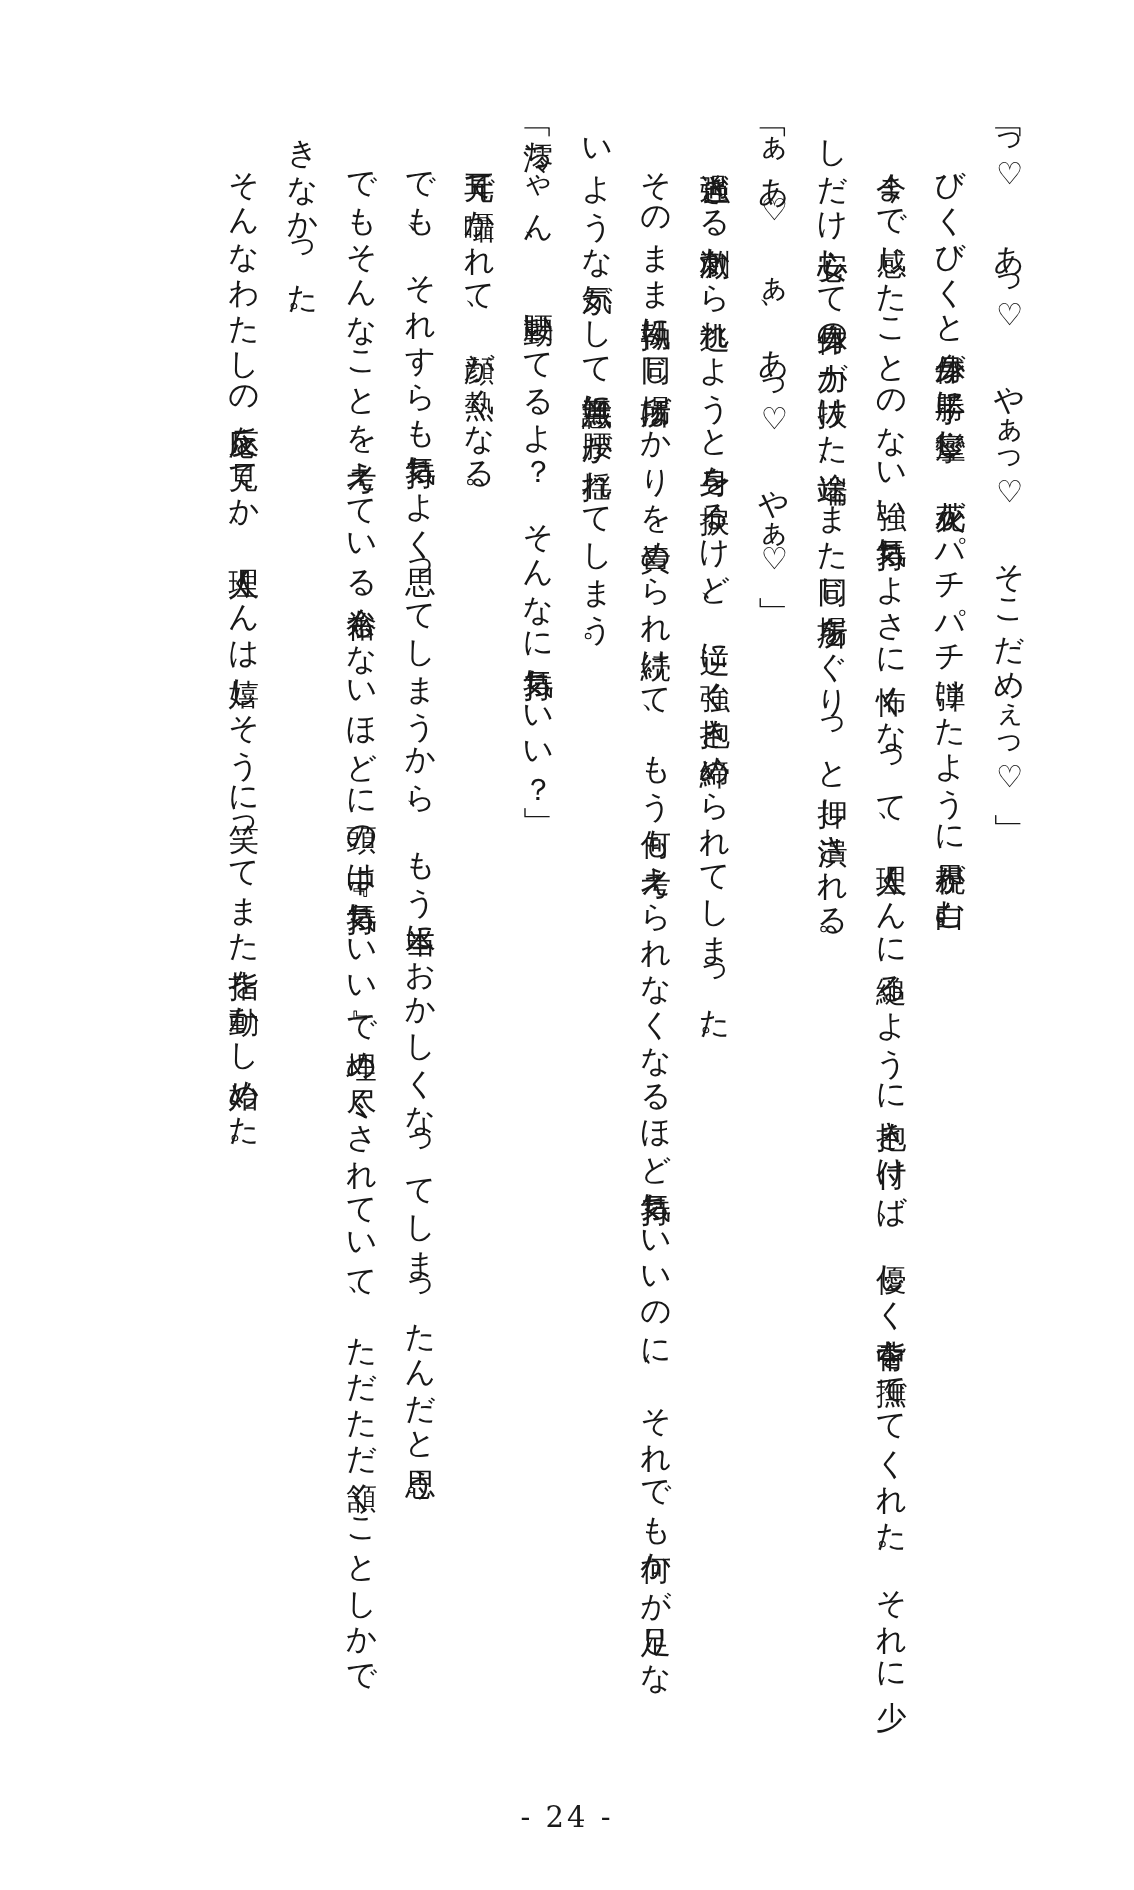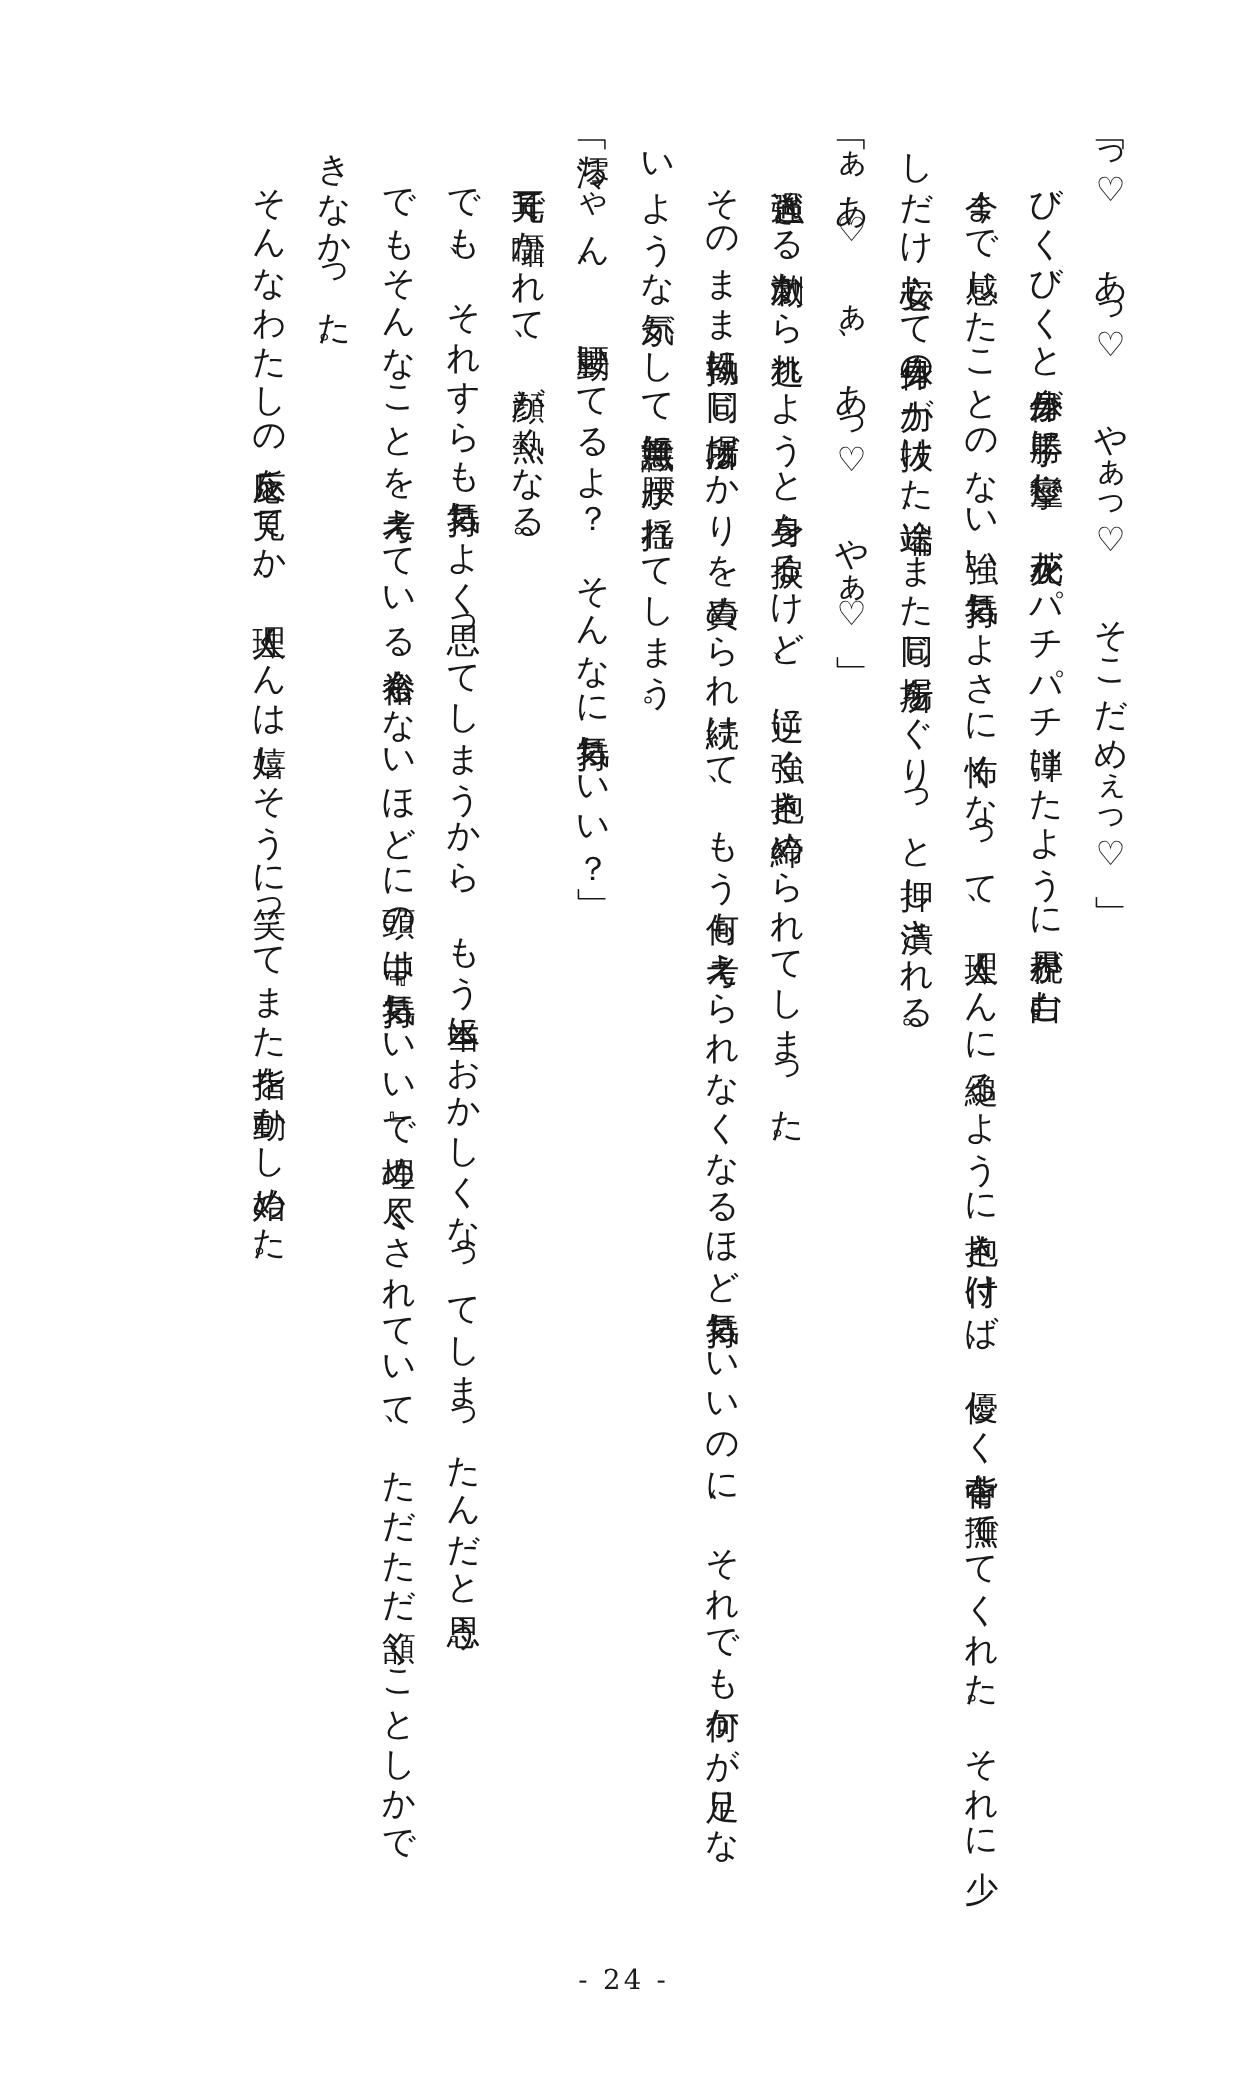--- a/index.html
+++ b/index.html
@@ -45,26 +45,26 @@
   }
 
   .vtext p {
     margin: 0;
     padding: 0;
     text-indent: 0;
   }
 
   .page-number {
     position: absolute;
-    bottom: 76px;
+    bottom: 56px;
     left: 0;
     width: 1134px;
     text-align: center;
     font-family: "DejaVu Serif", "Liberation Serif", serif;
-    font-size: 25px;
+    font-size: 29px;
     color: #1a1a1a;
     letter-spacing: 3px;
   }
 </style>
 </head>
 <body>
 
 <div class="page">
 
   <div class="vtext">

